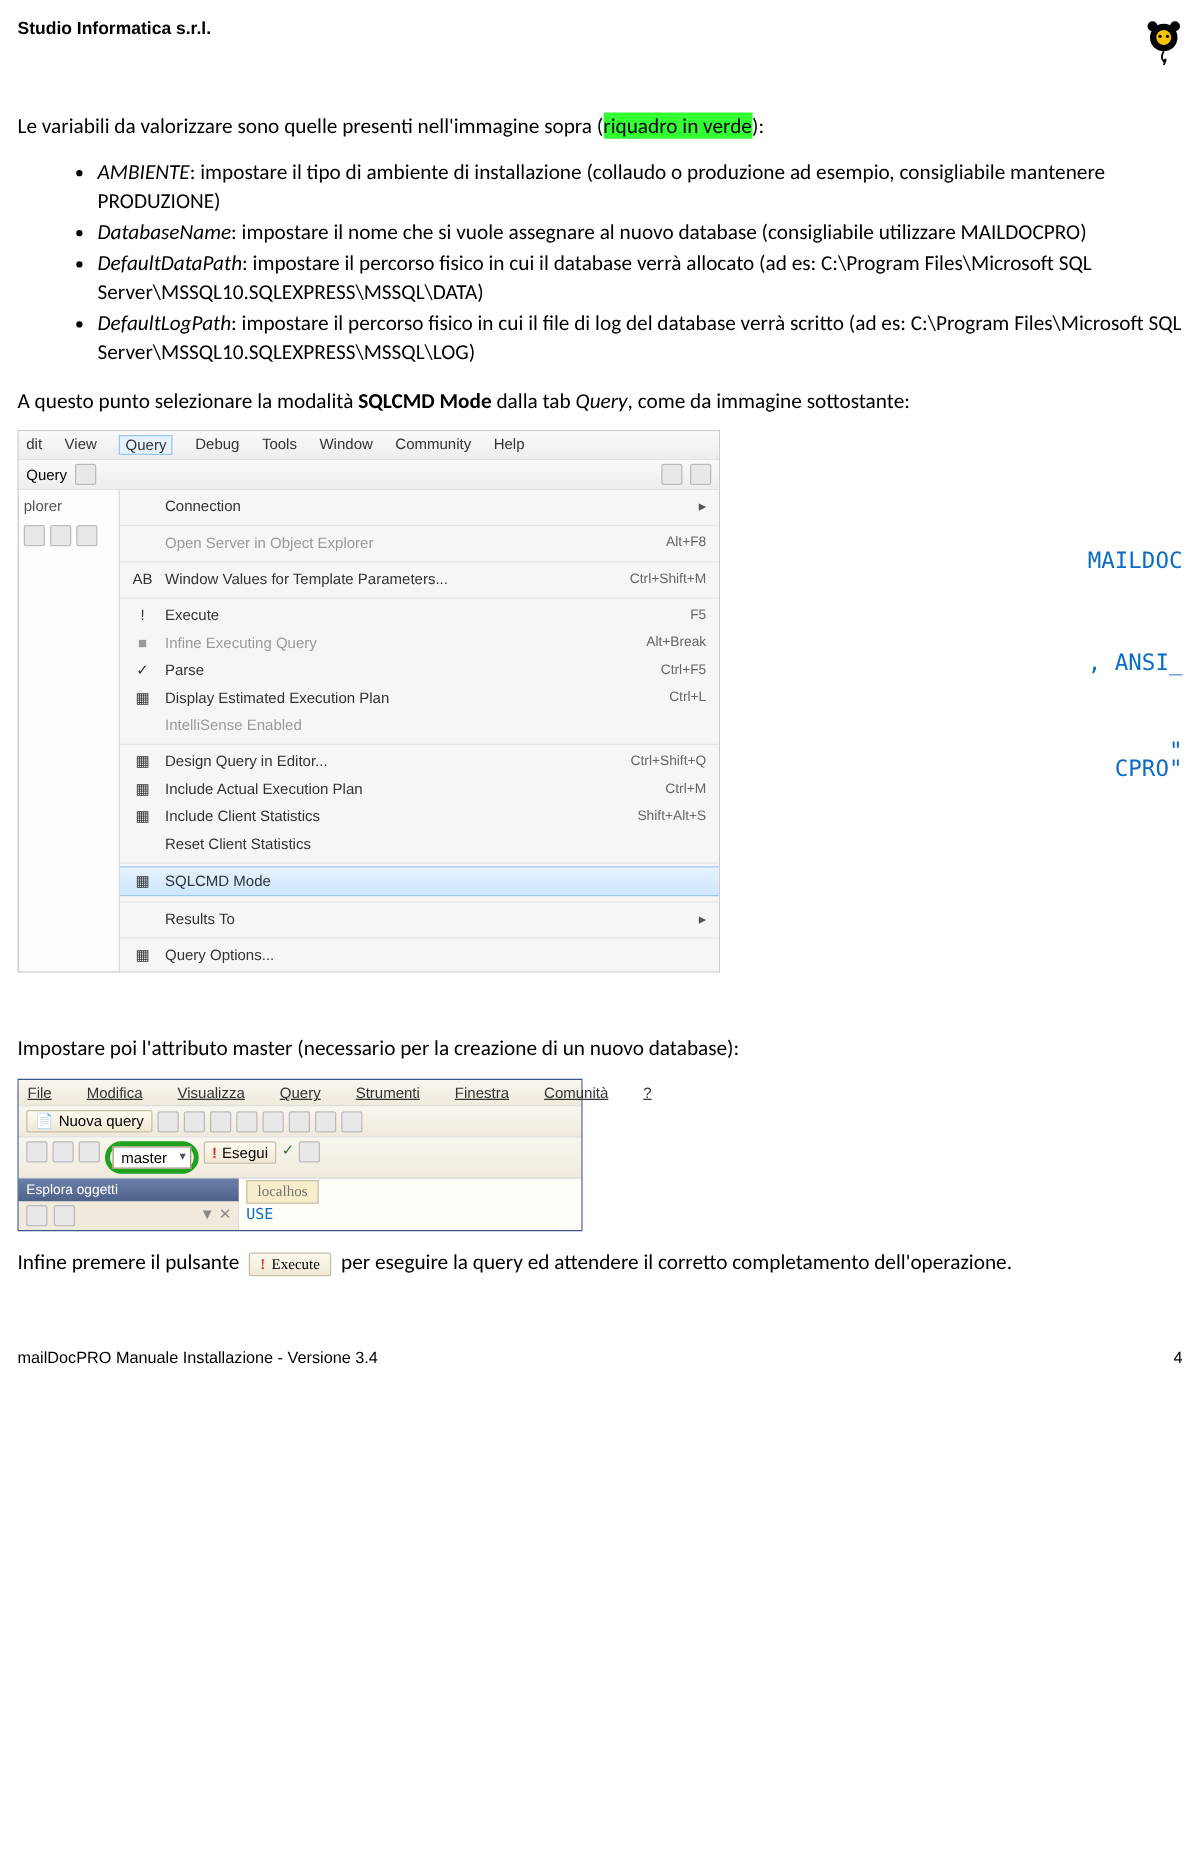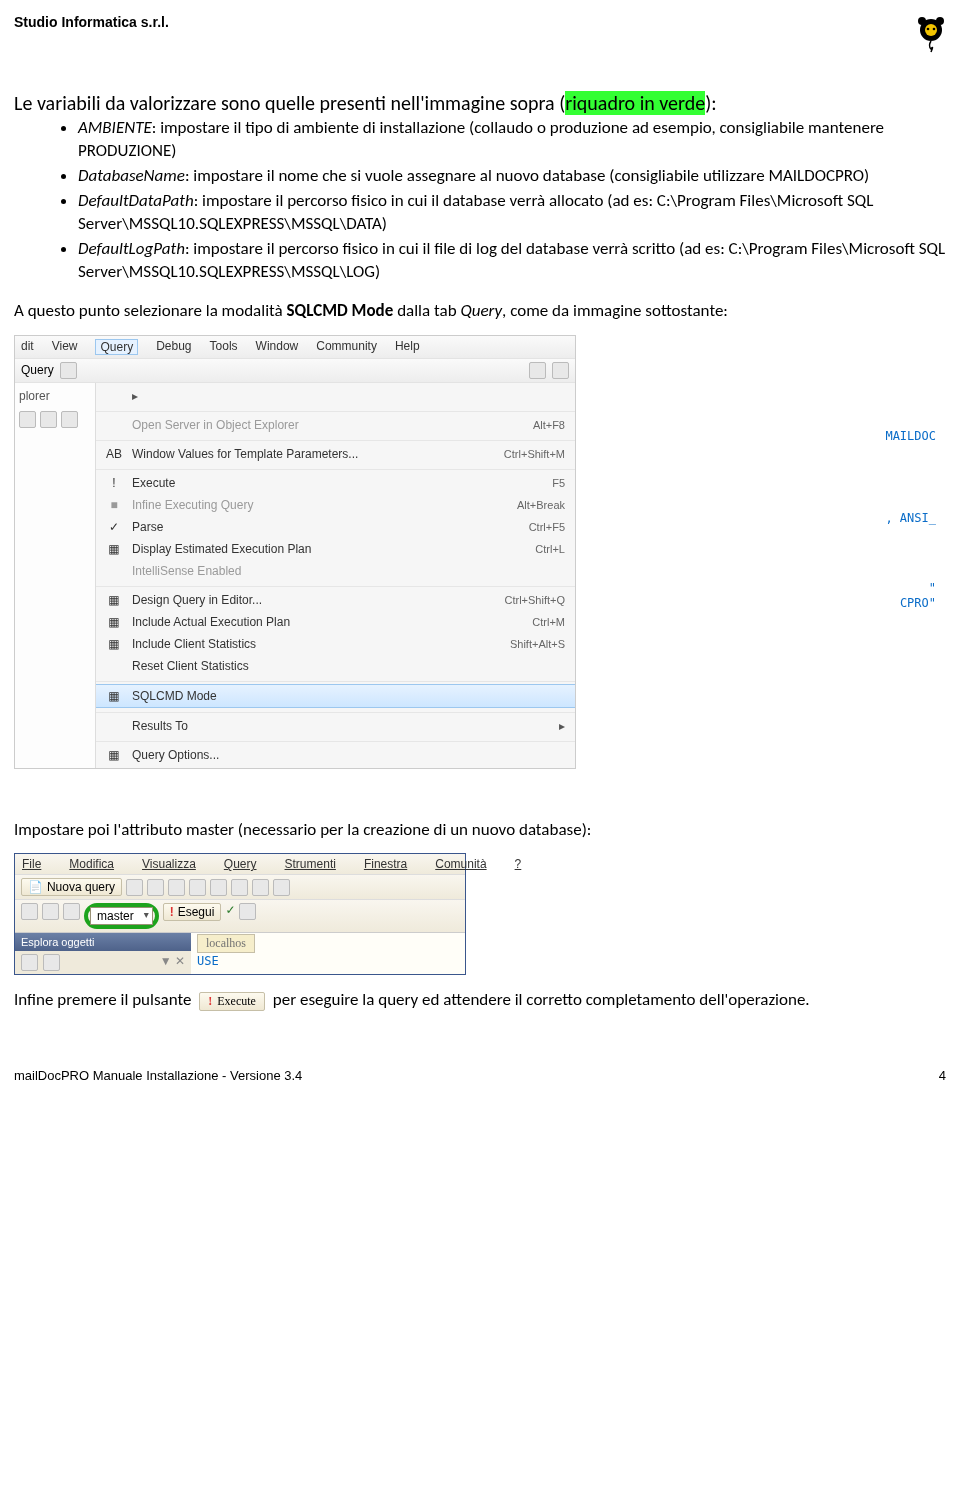--- a/index.html
+++ b/index.html
@@ -1,19 +1,19 @@
 <!DOCTYPE html>
 <html><head>
 <meta charset="utf-8">
 <style>
   body{margin:0;font-family:Calibri,Arial,sans-serif;background:#fff;color:#000;padding:14px 14px 20px 14px;width:932px}
   .hdr{display:flex;justify-content:space-between;align-items:flex-start;border-bottom:0;margin-bottom:36px}
   .hdr-title{font:bold 14px Arial}
   .logo{width:30px;height:40px}
-  .intro{font-size:20px;line-height:1.35;margin-bottom:0}
+  .intro{font-size:17px;line-height:1.35;margin-bottom:14px}
   .hl{background:#33ff33}
   ul.vars{margin:0 0 16px 0;padding-left:64px}
   ul.vars li{font-size:17px;line-height:1.35;margin:0 0 2px 0}
   .it{font-style:italic}
   .b{font-weight:bold}
   .para{font-size:17px;line-height:1.35;margin:12px 0}
   
   .ss1{width:560px;border:1px solid #ccc;background:#fdfdfd;font:12px "Segoe UI",Tahoma,sans-serif;margin:6px 0 50px 0}
   .ss1 .mbar{display:flex;gap:18px;padding:3px 6px;color:#333;border-bottom:1px solid #e3e3e3;background:linear-gradient(#fafafa,#ededed)}
   .ss1 .r2{display:flex;align-items:center;gap:6px;padding:3px 6px;border-bottom:1px solid #e3e3e3;background:linear-gradient(#fafafa,#ededed)}
@@ -21,21 +21,21 @@
   .ss1 .body{display:flex}
   .ss1 .left{width:72px;border-right:1px solid #ddd;padding:6px 4px;color:#555;display:flex;flex-direction:column;gap:8px}
   .ss1 .menu{flex:1;padding:2px 0;background:#f6f6f6}
   .ss1 .mi{display:flex;align-items:center;gap:10px;padding:3px 10px;color:#333}
   .ss1 .mi.dis{color:#9a9a9a}
   .ss1 .mi .lbl{flex:1}
   .ss1 .mi .sc{color:#666;font-size:11px}
   .ss1 .mi .ic{width:16px;height:16px;display:flex;align-items:center;justify-content:center;font-size:12px}
   .ss1 .arrow{color:#555}
   .ss1 .sel{background:linear-gradient(#e6f2ff,#cde6ff);border-top:1px solid #9cc7ef;border-bottom:1px solid #9cc7ef}
-  .ss1 .rtxt{position:absolute;right:10px;color:#0a6cc8;font-family:Consolas,monospace;font-size:12px}
+  .ss1 .rtxt{position:absolute;right:0;color:#0a6cc8;font-family:Consolas,monospace;font-size:18px}
   .ss1-wrap{position:relative}
   
   .ss2{width:450px;border:1px solid #3a568c;font:12px Tahoma,sans-serif;margin:6px 0 14px 0}
   .ss2 .ttl{background:linear-gradient(#2b5fb8,#1f4a98);color:#fff;padding:4px 8px;display:flex;align-items:center;gap:6px}
   .ss2 .ttl .ic{width:16px;height:16px;background:#f3b700;border-radius:2px}
   .ss2 .mb{display:flex;gap:28px;padding:3px 7px;background:linear-gradient(#f9f6ef,#efeadb);color:#333}
   .ss2 .mb span{text-decoration:underline;text-decoration-color:#333}
   .ss2 .tb{display:flex;align-items:center;gap:4px;padding:3px 6px;background:linear-gradient(#f9f6ef,#efeadb);border-top:1px solid #ddd}
   .ss2 .btn{display:flex;align-items:center;gap:4px;padding:1px 6px;border:1px solid #c6bfa7;border-radius:2px;background:linear-gradient(#fdfaef,#efe8d3)}
   .ss2 .tb2{display:flex;align-items:flex-start;gap:4px;padding:3px 6px;background:linear-gradient(#f9f6ef,#efeadb);border-top:1px solid #ddd}
@@ -109,20 +109,21 @@
         <span>plorer</span>
         <div style="display:flex;gap:4px">
             <span class="mini"></span>
             <span class="mini"></span>
             <span class="mini"></span>
           </div>
       </div>
       <div class="menu" id="menu-items">
           <div class="mi">
             <span class="ic"></span>
+            <span class="lbl">Connection</span>
             <span class="arrow">▸</span>
           </div>
           <div class="sep"></div>
           <div class="mi dis">
             <span class="ic"></span>
             <span class="lbl">Open Server in Object Explorer</span>
             <span class="sc">Alt+F8</span>
           </div>
           <div class="sep"></div>
           <div class="mi">

